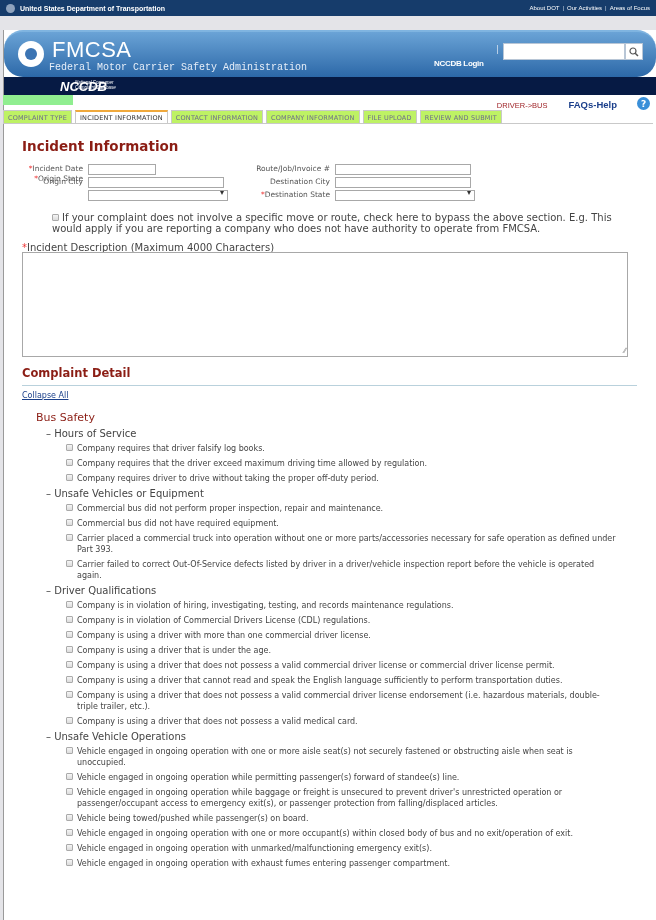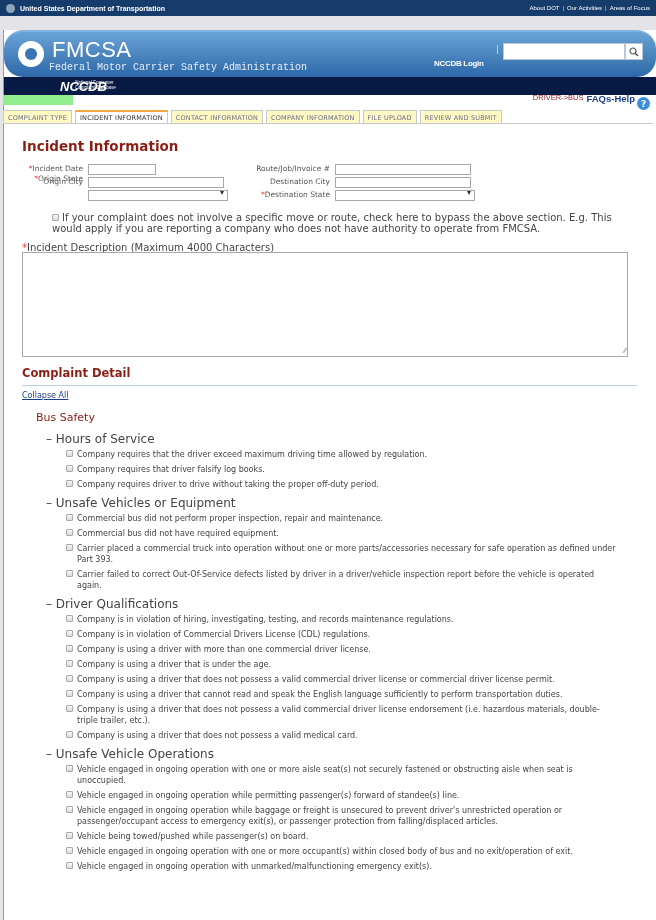--- a/index.html
+++ b/index.html
@@ -16,45 +16,45 @@
   .banner .brand { position: absolute; left: 48px; top: 5px; color: #fff; font-family: "Liberation Sans", sans-serif; font-size: 22px; letter-spacing: 0.5px; }
   .banner .sub { position: absolute; left: 45px; top: 30px; color: #e6eef8; font-family: Liberation Mono, monospace; font-size: 10px; }
   .banner .login { position: absolute; left: 430px; top: 13px; color: #fff; font-family: "Liberation Sans", sans-serif; font-size: 8px; font-weight: bold; letter-spacing: -0.3px; margin-top: 14px; }
   .banner .login-sep { position: absolute; left: 492px; top: 12px; color: #d5e2f0; font-size: 9px; }
   .banner .search { position: absolute; left: 499px; top: 11px; width: 122px; height: 17px; background: #fff; border: 1px solid #b8c6d6; }
   .banner .search-btn { position: absolute; left: 621px; top: 11px; width: 18px; height: 17px; background: #fff; border: 1px solid #b8c6d6; display: flex; align-items: center; justify-content: center; }
   .nccdb-bar { height: 18px; background: #061a44; position: relative; }
   .nccdb-bar .title { position: absolute; left: 11px; top: 2px; color: #fff; font-family: "Liberation Sans", sans-serif; font-style: italic; font-weight: bold; font-size: 13px; margin-left: 45px; }
   .nccdb-bar .tag { position: absolute; left: 71px; top: 3px; color: #fff; font-family: "Liberation Sans", sans-serif; font-style: italic; font-size: 4.5px; line-height: 5px; }
   .green-strip { position: absolute; left: 3px; top: 95px; width: 70px; height: 10px; background: #90ee90; }
-  .help-row { position: absolute; right: 6px; top: 93px; display: flex; align-items: flex-start; gap: 3px; }
+  .help-row { position: absolute; right: 6px; top: 93px; display: flex; align-items: flex-end; gap: 21px; }
   .help-row .mode { color: #a0262a; font-family: "Liberation Sans", sans-serif; font-size: 7.5px; }
   .help-row .faq { color: #1b3f8b; font-family: "Liberation Sans", sans-serif; font-size: 9.5px; font-weight: bold; }
   .help-row .qicon { width: 13px; height: 13px; border-radius: 50%; background: #3a8fd8; color: #fff; font-size: 9px; font-weight: bold; display: flex; align-items: center; justify-content: center; margin-left: -1px; margin-top: 4px; }
   .tabs { position: absolute; left: 3px; top: 110px; display: flex; gap: 3px; }
-  .tab { border: 1px solid #c9c9c9; border-bottom: none; background: #fef9c3; color: #6d6d8a; font-size: 6.5px; letter-spacing: 0.2px; padding: 3px 4px 2px 4px; height: 13px; white-space: nowrap; }
+  .tab { border: 1px solid #c9c9c9; border-bottom: none; background: #bef264; color: #6d6d8a; font-size: 6.5px; letter-spacing: 0.2px; padding: 3px 4px 2px 4px; height: 13px; white-space: nowrap; }
   .tab.active { background: #fff; color: #333; border-top: 2px solid #f0a93c; padding-top: 2px; }
   .content-box { position: absolute; left: 3px; top: 123px; width: 650px; height: 797px; border-top: 1px solid #c9c9c9; }
   .h-incident { position: absolute; left: 19px; top: 14px; color: #8b1d14; font-size: 13.5px; font-weight: bold; }
   .lbl { position: absolute; font-size: 7.5px; color: #555; text-align: right; white-space: nowrap; }
   .req { color: #e33; }
   .inp { position: absolute; height: 11px; border: 1px solid #a8a8a8; background: #fff; }
   .sel { position: absolute; height: 11px; border: 1px solid #a8a8a8; background: #fff; }
   .sel::after { content: "▾"; position: absolute; right: 3px; top: -3px; font-size: 8px; color: #333; }
   .bypass { position: absolute; left: 49px; top: 88px; width: 560px; font-size: 10px; color: #444; line-height: 11px; }
   .cb { display: inline-block; width: 7px; height: 7px; border: 1px solid #aaa; background: linear-gradient(#f5f5f5, #dcdcdc); border-radius: 1px; vertical-align: 0px; margin-right: 3px; }
   .desc-label { position: absolute; left: 19px; top: 118px; font-size: 10px; color: #444; }
   .desc-area { position: absolute; left: 19px; top: 128px; width: 606px; height: 105px; border: 1px solid #a8a8a8; background: #fff; }
   .desc-area .grip { position: absolute; right: 1px; bottom: 1px; font-size: 7px; color: #888; line-height: 7px; }
   .h-complaint { position: absolute; left: 19px; top: 242px; color: #8b1d14; font-size: 11.5px; font-weight: bold; }
   .rule { position: absolute; left: 19px; top: 261px; width: 615px; height: 1px; background: #b9d1dc; }
   .collapse { position: absolute; left: 19px; top: 267px; font-size: 8px; color: #1a3f8a; text-decoration: underline; }
   .bus-safety { position: absolute; left: 33px; top: 287px; color: #8b1d14; font-size: 11px; }
   .tree { position: absolute; left: 43px; top: 302px; width: 570px; }
-  .grp { font-size: 12px; color: #444; line-height: 11px; margin-top: 8px; }
+  .grp { font-size: 10px; color: #444; line-height: 11px; margin-top: 2px; }
   .item { position: relative; padding-left: 31px; font-size: 8px; color: #444; line-height: 11px; margin: 4px 0 4px 0; }
   .item .cb { position: absolute; left: 20px; top: 1px; }
 </style>
 </head>
 <body>
 
 <div class="dot-bar">
   <span class="dot-logo"></span>
   <span>United States Department of Transportation</span>
   <span class="links">
@@ -138,22 +138,22 @@
     <span class="grip">⁄⁄</span>
   </div>
 
   <div class="h-complaint">Complaint Detail</div>
   <div class="rule"></div>
   <div class="collapse">Collapse All</div>
   <div class="bus-safety">Bus Safety</div>
 
   <div class="tree" id="tree">
       <div class="grp">– Hours of Service</div>
+      <div class="item"><span class="cb"></span><span>Company requires that driver falsify log books.</span></div>
       <div class="item"><span class="cb"></span><span>Company requires that the driver exceed maximum driving time allowed by regulation.</span></div>
-      <div class="item"><span class="cb"></span><span>Company requires that driver falsify log books.</span></div>
       <div class="item"><span class="cb"></span><span>Company requires driver to drive without taking the proper off-duty period.</span></div>
       <div class="grp">– Unsafe Vehicles or Equipment</div>
       <div class="item"><span class="cb"></span><span>Commercial bus did not perform proper inspection, repair and maintenance.</span></div>
       <div class="item"><span class="cb"></span><span>Commercial bus did not have required equipment.</span></div>
       <div class="item"><span class="cb"></span><span>Carrier placed a commercial truck into operation without one or more parts/accessories necessary for safe operation as defined under Part 393.</span></div>
       <div class="item"><span class="cb"></span><span>Carrier failed to correct Out-Of-Service defects listed by driver in a driver/vehicle inspection report before the vehicle is operated again.</span></div>
       <div class="grp">– Driver Qualifications</div>
       <div class="item"><span class="cb"></span><span>Company is in violation of hiring, investigating, testing, and records maintenance regulations.</span></div>
       <div class="item"><span class="cb"></span><span>Company is in violation of Commercial Drivers License (CDL) regulations.</span></div>
       <div class="item"><span class="cb"></span><span>Company is using a driver with more than one commercial driver license.</span></div>
@@ -162,14 +162,15 @@
       <div class="item"><span class="cb"></span><span>Company is using a driver that cannot read and speak the English language sufficiently to perform transportation duties.</span></div>
       <div class="item"><span class="cb"></span><span>Company is using a driver that does not possess a valid commercial driver license endorsement (i.e. hazardous materials, double-triple trailer, etc.).</span></div>
       <div class="item"><span class="cb"></span><span>Company is using a driver that does not possess a valid medical card.</span></div>
       <div class="grp">– Unsafe Vehicle Operations</div>
       <div class="item"><span class="cb"></span><span>Vehicle engaged in ongoing operation with one or more aisle seat(s) not securely fastened or obstructing aisle when seat is unoccupied.</span></div>
       <div class="item"><span class="cb"></span><span>Vehicle engaged in ongoing operation while permitting passenger(s) forward of standee(s) line.</span></div>
       <div class="item"><span class="cb"></span><span>Vehicle engaged in ongoing operation while baggage or freight is unsecured to prevent driver's unrestricted operation or passenger/occupant access to emergency exit(s), or passenger protection from falling/displaced articles.</span></div>
       <div class="item"><span class="cb"></span><span>Vehicle being towed/pushed while passenger(s) on board.</span></div>
       <div class="item"><span class="cb"></span><span>Vehicle engaged in ongoing operation with one or more occupant(s) within closed body of bus and no exit/operation of exit.</span></div>
       <div class="item"><span class="cb"></span><span>Vehicle engaged in ongoing operation with unmarked/malfunctioning emergency exit(s).</span></div>
+      <div class="item"><span class="cb"></span><span>Vehicle engaged in ongoing operation with exhaust fumes entering passenger compartment.</span></div>
     </div>
 </div>
 
 </body></html>

